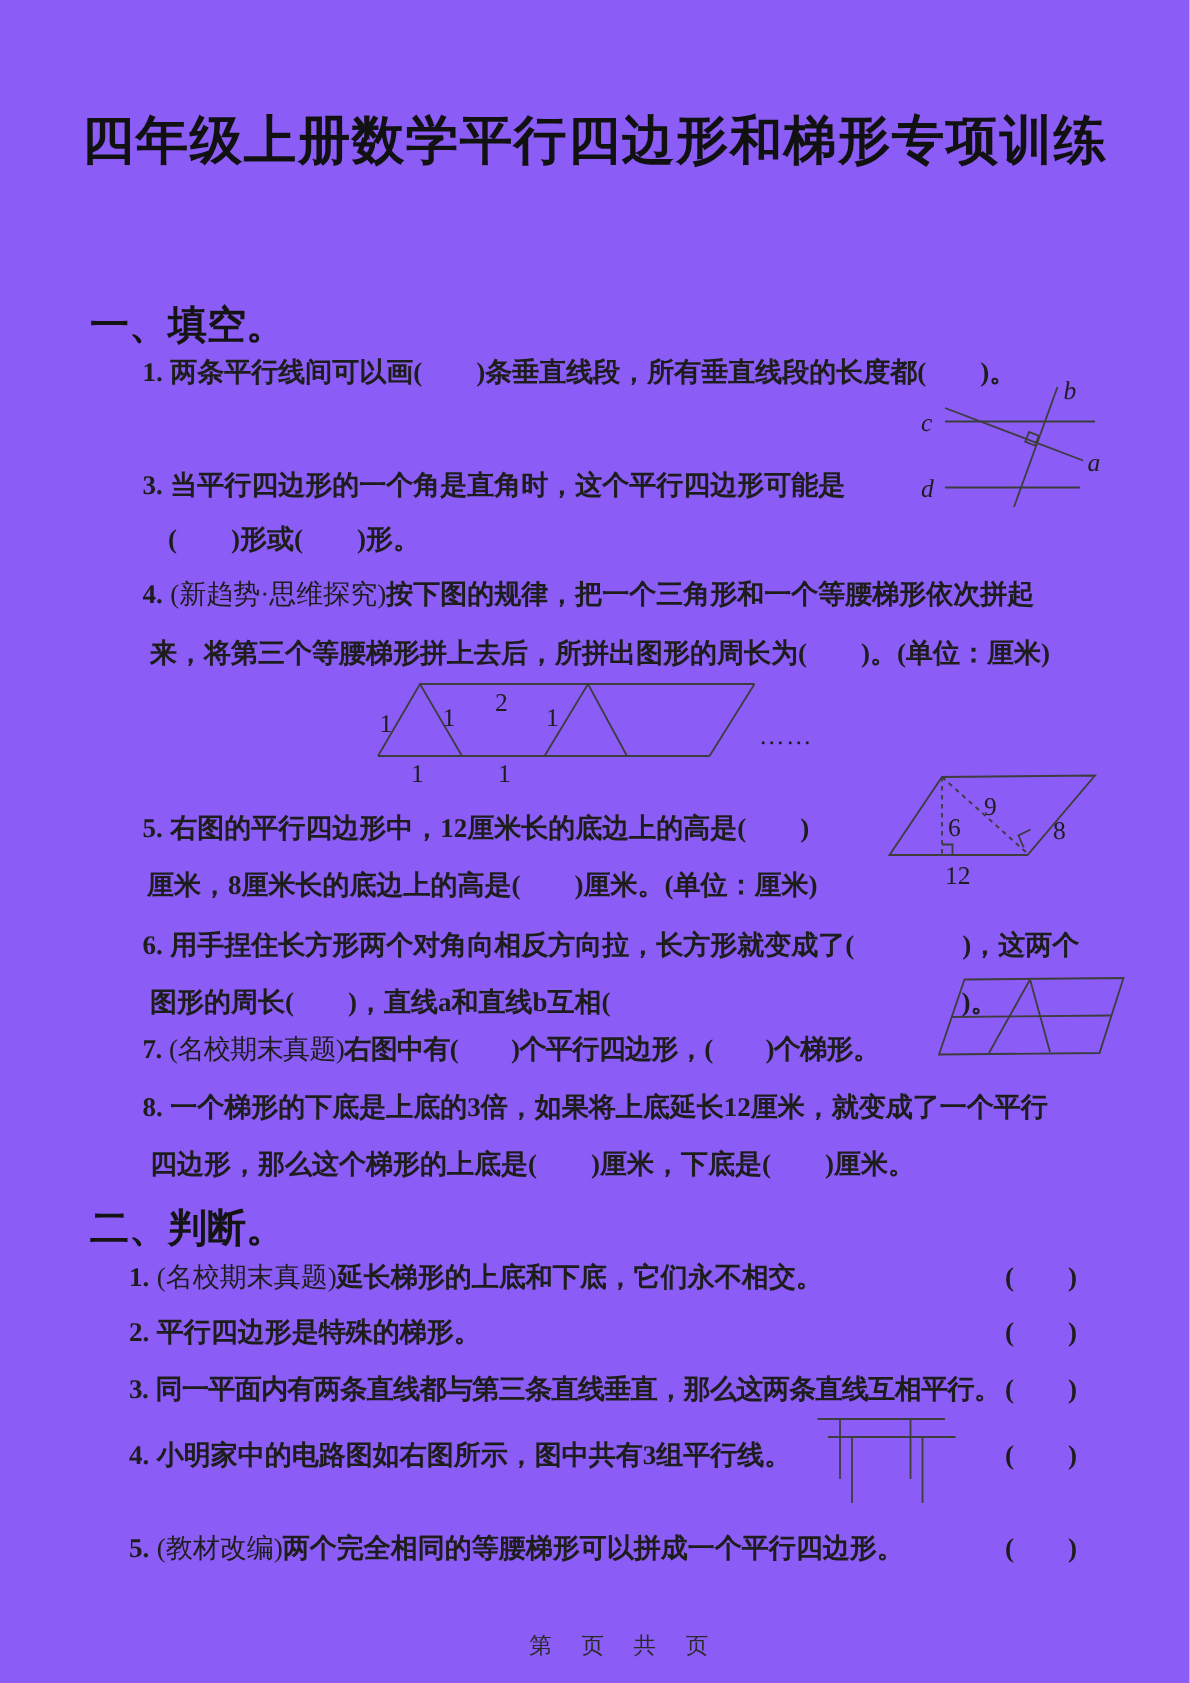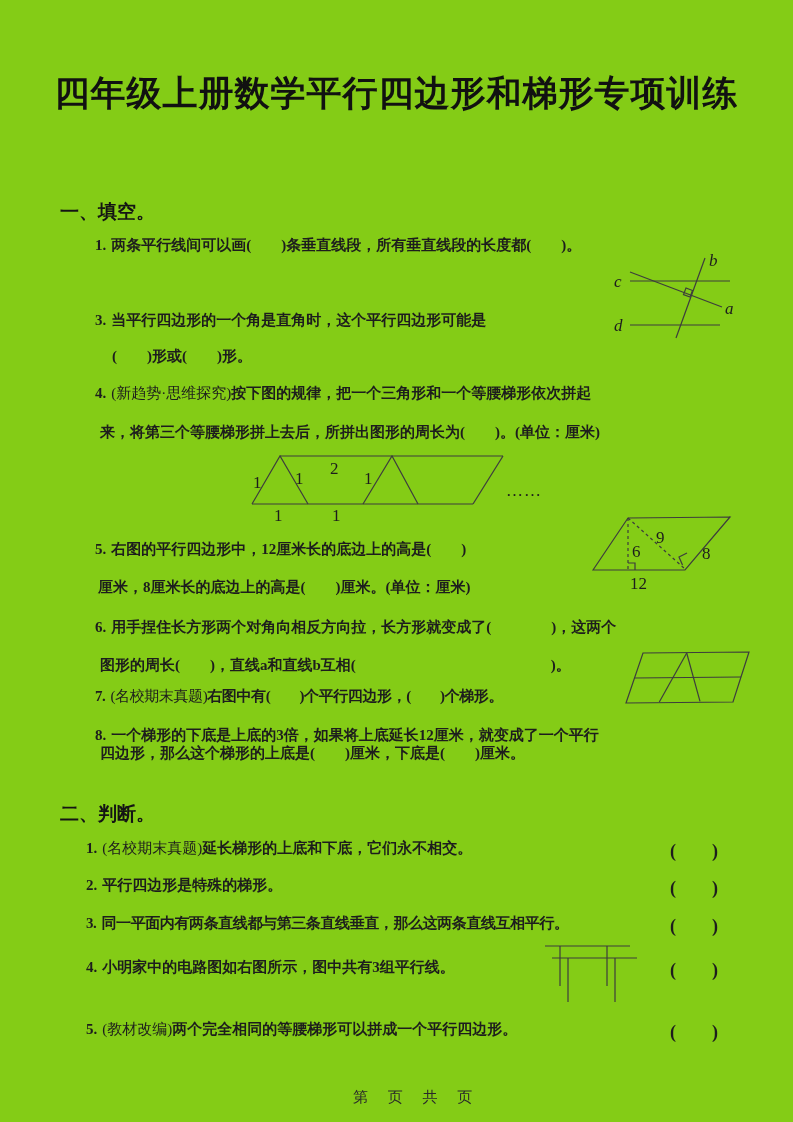--- a/index.html
+++ b/index.html
@@ -1,22 +1,22 @@
 <!DOCTYPE html>
 <html><head>
 <meta charset="utf-8">
 <style>
   html,body{margin:0;padding:0;background:#e8e8e8;}
-  #page{position:relative;width:793px;height:1122px;background:#84cc16;overflow:hidden;
+  #page{position:relative;width:793px;height:1122px;background:#8b5cf6;overflow:hidden;
         font-family:"Liberation Serif","DejaVu Serif",serif;color:#1d1d1d;}
   .title{position:absolute;left:0;right:0;top:70px;text-align:center;
          font-family:"Liberation Sans","DejaVu Sans",sans-serif;
          font-weight:700;font-size:35px;letter-spacing:1px;color:#111;}
-  .hdr{position:absolute;font-size:19px;font-weight:700;white-space:nowrap;color:#141414;}
-  .ln{position:absolute;white-space:nowrap;font-size:15px;font-weight:600;color:#1d1d1d;}
+  .hdr{position:absolute;font-size:26px;font-weight:700;white-space:nowrap;color:#141414;}
+  .ln{position:absolute;white-space:nowrap;font-size:18px;font-weight:600;color:#1d1d1d;}
   .ln .num{font-weight:700;margin-right:5px;}
   .ln .tag{font-weight:400;text-align:center;}
   .tight{letter-spacing:-0.4px;}
   .paren{position:absolute;left:670px;white-space:nowrap;font-size:18px;font-weight:600;color:#1d1d1d;}
   .fig{position:absolute;}
   .fig line,.fig path,.fig rect,.fig polyline{stroke:#3d3d3d;stroke-width:1.2;fill:none;}
   .fig text{font-family:"Liberation Serif","DejaVu Serif",serif;font-size:17px;fill:#1d1d1d;stroke:none;}
   .fig text.it{font-style:italic;}
   .footer{position:absolute;left:0;right:0;top:1088px;text-align:center;
           font-size:15px;letter-spacing:8px;font-weight:400;color:#2a2a2a;padding-left:40px;}
@@ -75,21 +75,21 @@
   <div class="ln tight" style="left:95px;top:687px"><span class="num">7.</span><span class="tag">(名校期末真题)</span><span>右图中有(　　)个平行四边形，(　　)个梯形。</span></div>
 
   <svg class="fig" style="left:618px;top:646px" width="158" height="80" viewBox="0 0 158 80">
     <path d="M8,57 L25,7 L131,6 L115,56 Z"></path>
     <path d="M16.5,32 L123,31"></path>
     <path d="M68.7,7 L41.3,56"></path>
     <path d="M68.7,7 L82,55.3"></path>
   </svg>
 
   <div class="ln" style="left:95px;top:726px"><span class="num">8.</span><span>一个梯形的下底是上底的3倍，如果将上底延长12厘米，就变成了一个平行</span></div>
-  <div class="ln" style="left:100px;top:744px"><span>四边形，那么这个梯形的上底是(　　)厘米，下底是(　　)厘米。</span></div>
+  <div class="ln" style="left:100px;top:764px"><span>四边形，那么这个梯形的上底是(　　)厘米，下底是(　　)厘米。</span></div>
 
   <svg class="fig" style="left:610px;top:250px" width="180" height="92" viewBox="0 0 180 92">
     <path d="M20,31 L120,31"></path>
     <path d="M20,75 L110,75"></path>
     <path d="M95,8 L66,88"></path>
     <path d="M20,22 L112,57"></path>
     <rect x="76" y="38" width="7" height="7" transform="rotate(21 76 38)"></rect>
     <text class="it" x="4" y="37">c</text>
     <text class="it" x="4" y="81">d</text>
     <text class="it" x="99" y="16">b</text>

